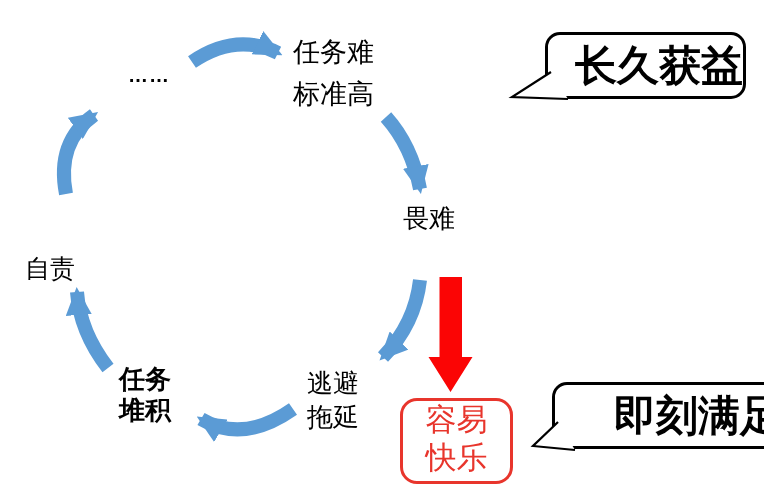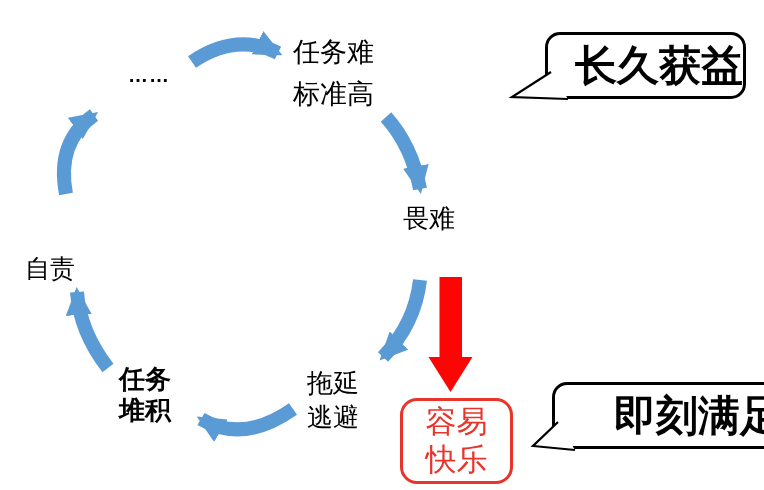--- a/index.html
+++ b/index.html
@@ -45,41 +45,41 @@
     color:var(--text);font-weight:700;font-size:42px;white-space:nowrap;
     font-family:"Liberation Sans",sans-serif;
   }
   .bubble-long-term{left:545px;top:32px;width:195px;height:61px;}
   .bubble-instant{left:552px;top:382px;width:196px;height:61px;padding-left:31px;}
   .reward-box{
     position:absolute;left:400px;top:398px;width:107px;height:80px;
     border:3px solid var(--reward-red);border-radius:17px;background:#FFFFFF;
     color:var(--reward-red);z-index:2;display:flex;flex-direction:column;
     align-items:center;justify-content:center;
-    font-family:Liberation Sans, sans-serif;font-size:31px;line-height:38px;
+    font-family:Liberation Mono, monospace;font-size:31px;line-height:38px;
     white-space:nowrap;
   }
 </style>
 </head>
 <body>
 
 <div class="stage">
 
   <div class="cycle-node node-top">
     <div>任务难</div>
     <div>标准高</div>
   </div>
 
   <div class="cycle-node node-right">
     <div>畏难</div>
   </div>
 
   <div class="cycle-node node-bottom-right">
+    <div>逃避</div>
     <div>拖延</div>
-    <div>逃避</div>
   </div>
 
   <div class="cycle-node node-bottom-left">
     <div>任务</div>
     <div>堆积</div>
   </div>
 
   <div class="cycle-node node-left">
     <div>自责</div>
   </div>

